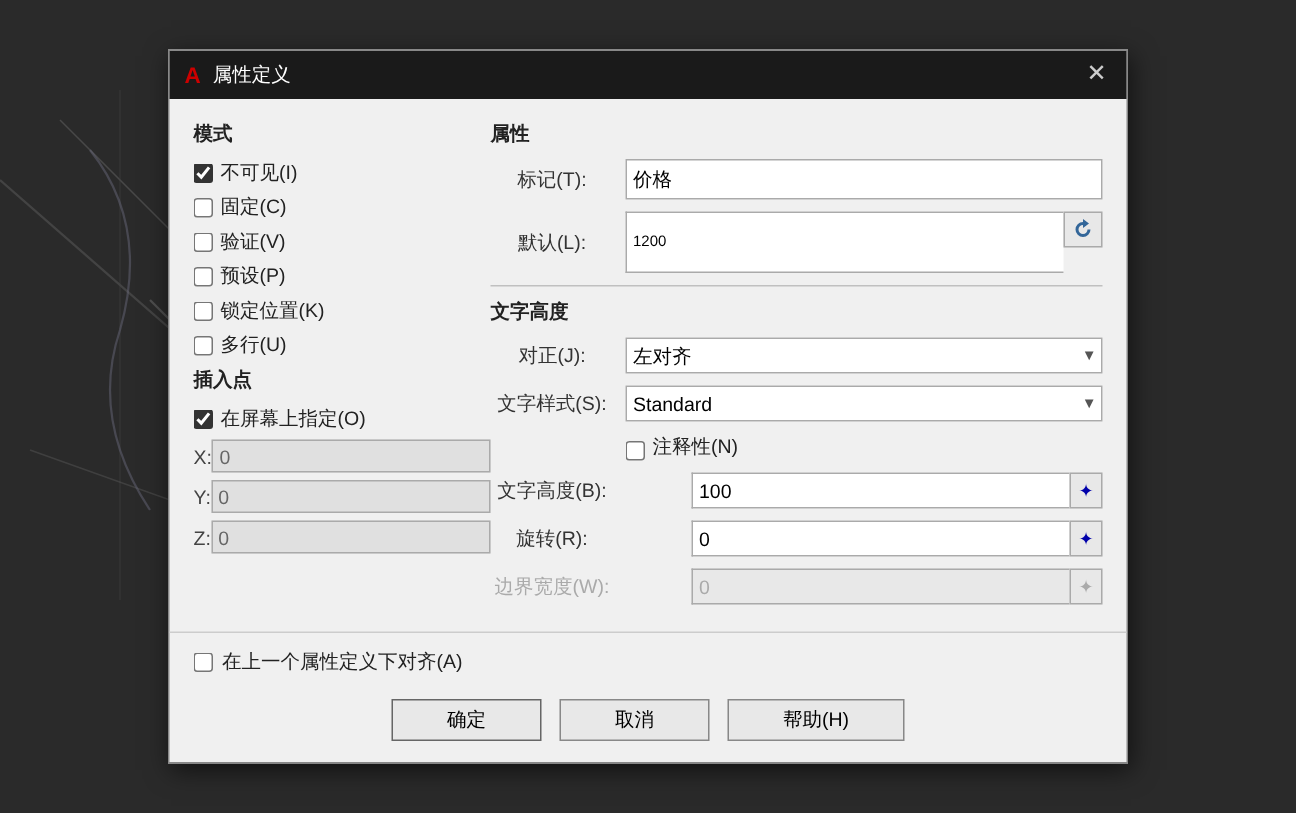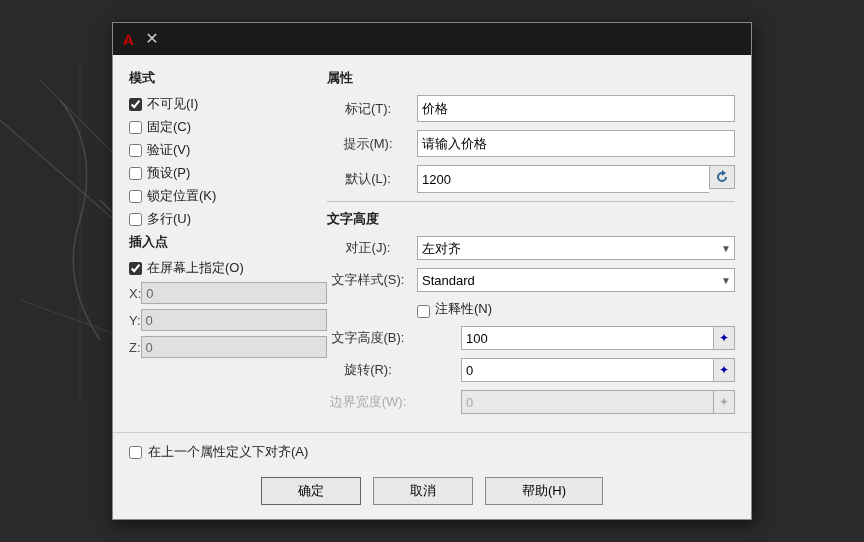--- a/index.html
+++ b/index.html
@@ -173,26 +173,26 @@
       font-size: 13px;
     }
 
     .form-input-with-btn {
       display: flex;
       flex: 1;
     }
 
     .form-input-with-btn input {
       flex: 1;
-      height: 28px;
+      height: 41px;
       border: 1px solid #aaa;
       border-right: none;
       background: #fff;
       padding: 0 4px;
-      font-size: 13px;
+      font-size: 10px;
     }
 
     .icon-btn {
       width: 26px;
       height: 24px;
       border: 1px solid #aaa;
       background: #e8e8e8;
       cursor: pointer;
       display: flex;
       align-items: center;
@@ -335,20 +335,21 @@
     <line x1="100" y1="200" x2="160" y2="260" stroke="#666" stroke-width="1.5" opacity="0.6"></line>
     <path d="M 60 100 Q 100 150 80 220 Q 60 280 100 340" stroke="#667" stroke-width="1.5" fill="none" opacity="0.5"></path>
   </svg>
 </div>
 
 <div class="dialog-overlay">
   <div class="dialog">
 
     <div class="title-bar">
       <span class="title-bar-icon">A</span>
+      <span class="title-bar-text">属性定义</span>
       <span class="title-bar-close">✕</span>
     </div>
 
     <div class="dialog-body">
 
       <div class="left-panel">
 
         <div class="section-title">模式</div>
 
         <div class="checkbox-row">
@@ -399,24 +400,20 @@
 
       </div>
 
       <div class="right-panel">
 
         <div class="attr-section-title">属性</div>
 
         <div class="form-row">
           <span class="form-label">标记(T):</span>
           <input class="form-input" type="text" value="价格" style="">
-        </div>
-        <div class="form-row">
-          <span class="form-label">提示(M):</span>
-          <input class="form-input" type="text" value="请输入价格" style="">
         </div>
         <div class="form-row">
           <span class="form-label">默认(L):</span>
           <div class="form-input-with-btn">
             <input type="text" value="1200" style="">
             <button class="icon-btn">
               <svg width="16" height="16" viewBox="0 0 16 16" fill="none" xmlns="http://www.w3.org/2000/svg">
                 <path d="M13 8A5 5 0 1 1 8 3V1l4 3-4 3V5a3 3 0 1 0 3 3h2z" fill="#336699"></path>
               </svg>
             </button>

